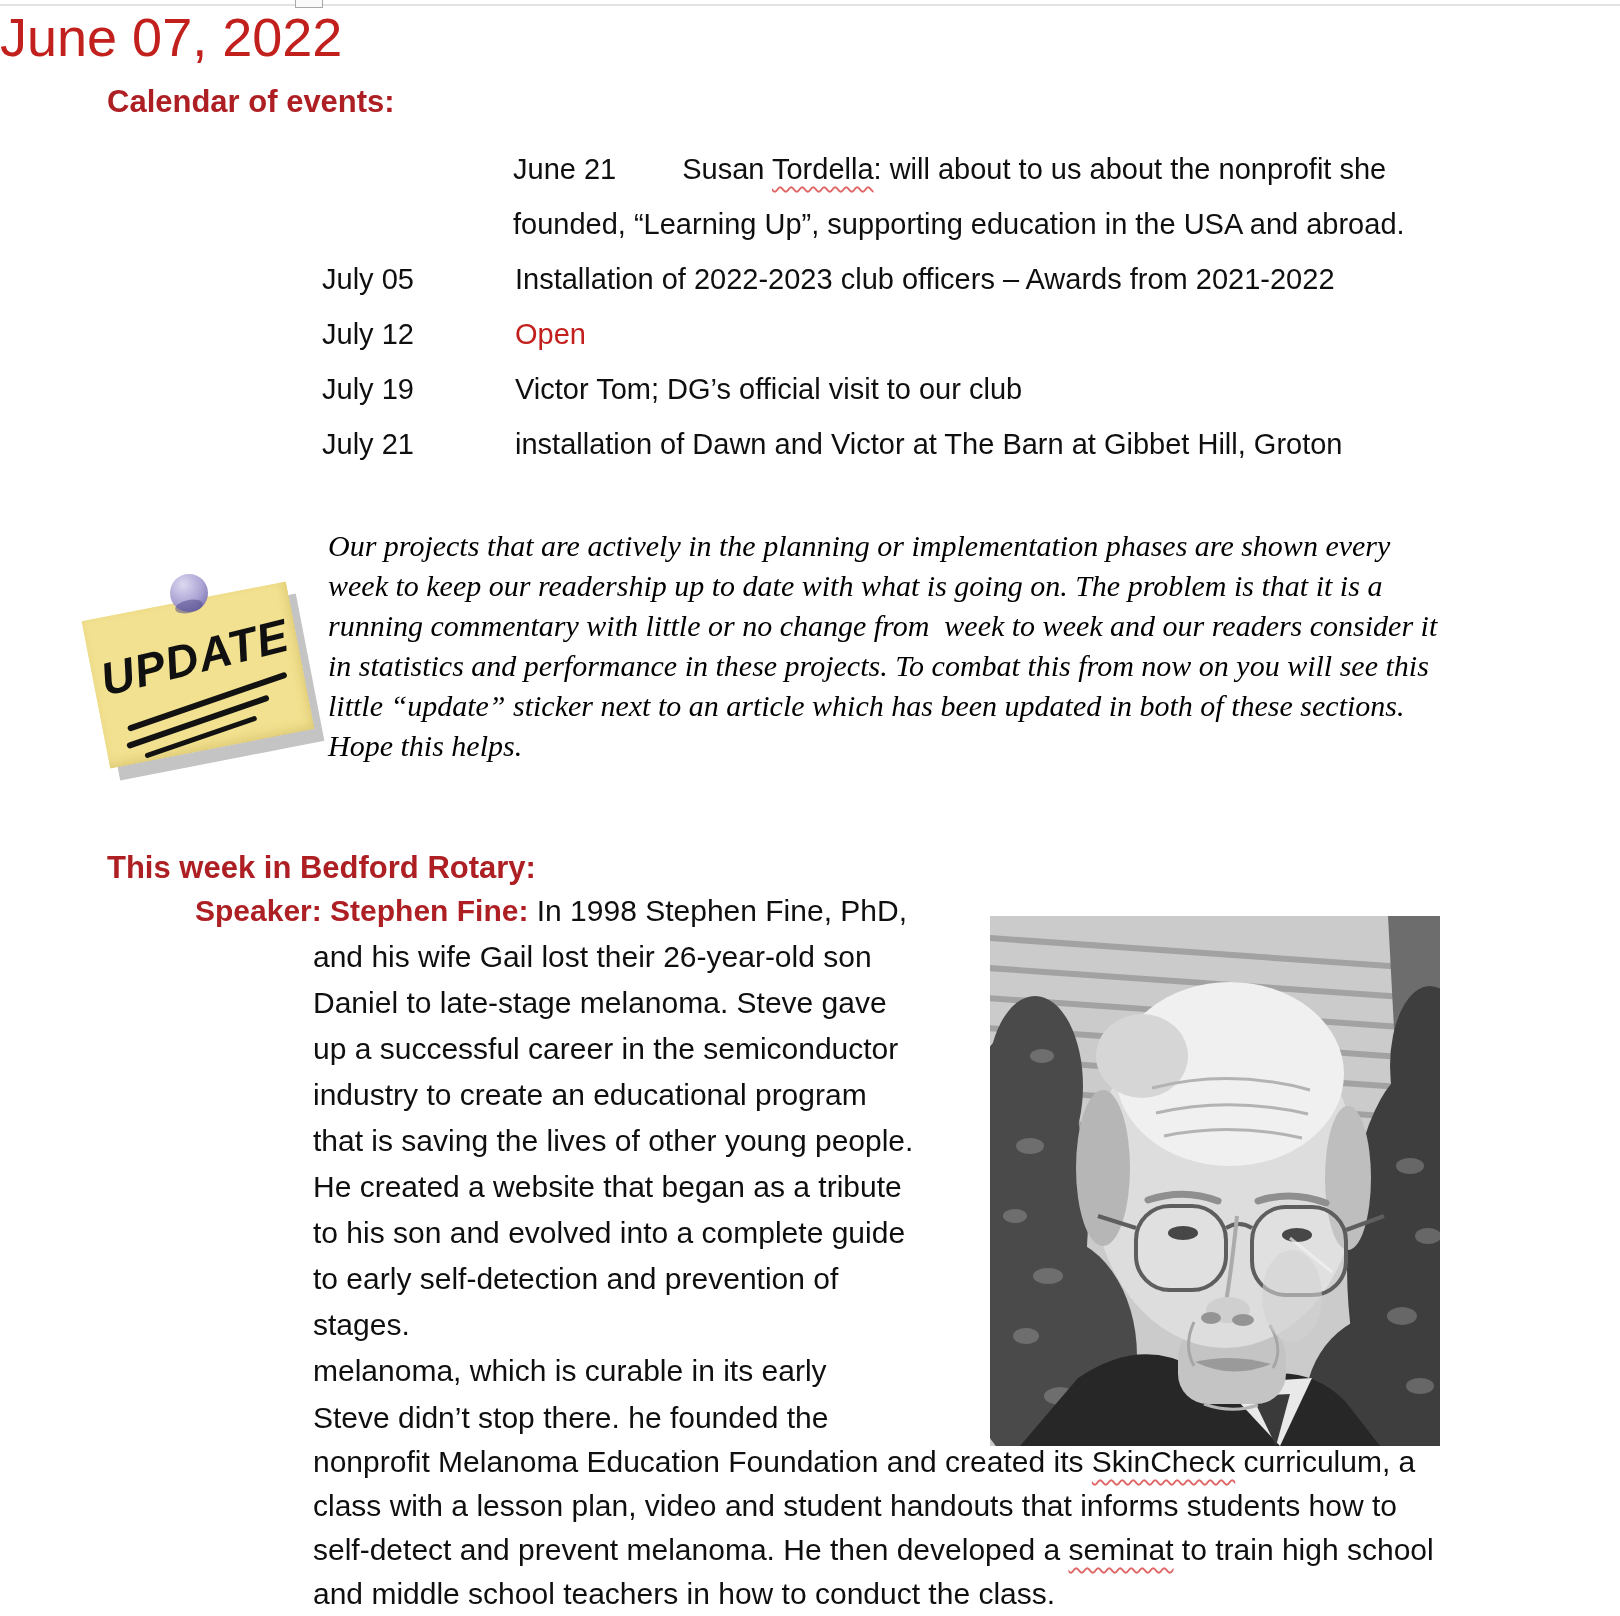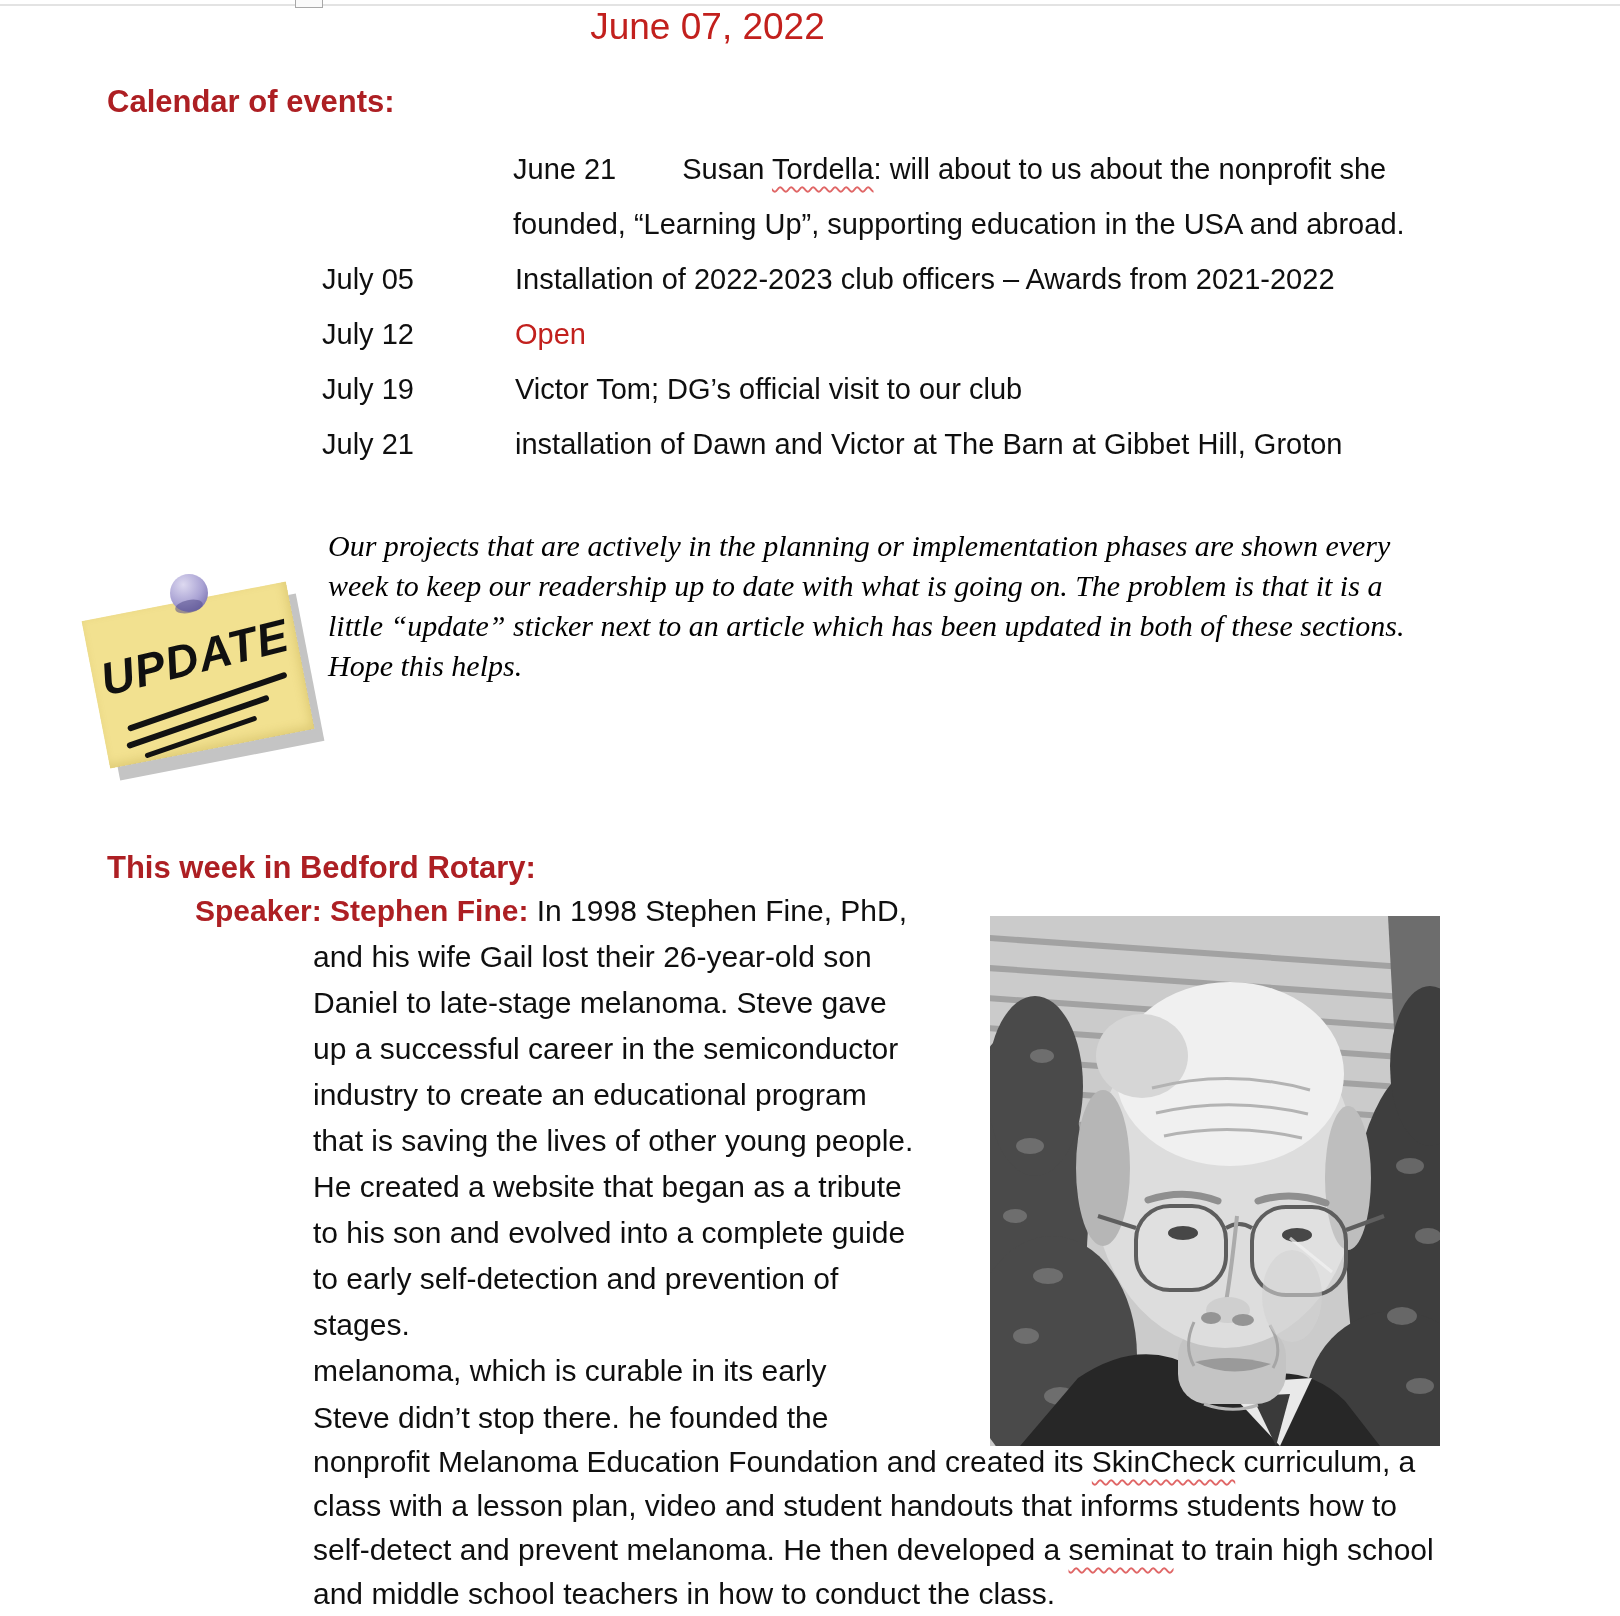--- a/index.html
+++ b/index.html
@@ -8,22 +8,22 @@
     font-family:"Liberation Sans", sans-serif; color:var(--text-black,#0f0f0f);
   }
   .pre { white-space:pre; }
 
   
   .top-rule { position:absolute; left:0; top:4px; width:1620px; height:0; border-top:2px solid #e3e3e3; }
   .top-box  { position:absolute; left:295px; top:0; width:28px; height:8px; background:#fafafa;
               border:1px solid #a8a8a8; border-top:none; box-sizing:border-box; }
 
   
-  .title { position:absolute; left:0; top:6px; width:1415px; text-align:center;
-           font-size:37px; color:var(--title-red,#c2201d); }
+  .title { position:absolute; left:0; top:6px; width:1415px; 
+           font-size:54px; color:var(--title-red,#c2201d); }
   .h-red { font-weight:bold; font-size:31px; color:var(--heading-red,#ad1f23); }
   .calendar-heading  { position:absolute; left:107px; top:84px; }
   .this-week-heading { position:absolute; left:107px; top:850px; }
 
   
   .event1 { position:absolute; left:513px; top:142px; font-size:29px; line-height:55px; }
   .event1 .e1-date { display:inline-block; margin-right:66px; }
   .events { position:absolute; left:322px; top:252px; font-size:29px; }
   .event-row { display:flex; height:55px; line-height:55px; }
   .event-date { flex:0 0 193px; width:193px; }
@@ -108,20 +108,22 @@
     <div class="stroke s1"></div>
     <div class="stroke s2"></div>
     <div class="stroke s3"></div>
   </div>
   <div class="pin"></div>
 </div>
 
 <div class="update-para">
   <div class="line pre">Our projects that are actively in the planning or implementation phases are shown every</div>
   <div class="line pre">week to keep our readership up to date with what is going on. The problem is that it is a</div>
+  <div class="line pre">running commentary with little or no change from  week to week and our readers consider it</div>
+  <div class="line pre">in statistics and performance in these projects. To combat this from now on you will see this</div>
   <div class="line pre">little “update” sticker next to an article which has been updated in both of these sections.</div>
   <div class="line pre">Hope this helps.</div>
 </div>
 
 <div class="h-red this-week-heading">This week in Bedford Rotary:</div>
 
 <div class="article">
 
   <svg class="photo" viewBox="0 0 450 530" xmlns="http://www.w3.org/2000/svg" role="img" aria-label="Black-and-white portrait photo of speaker Stephen Fine">
     <rect width="450" height="530" fill="#cbcbcb"></rect>

